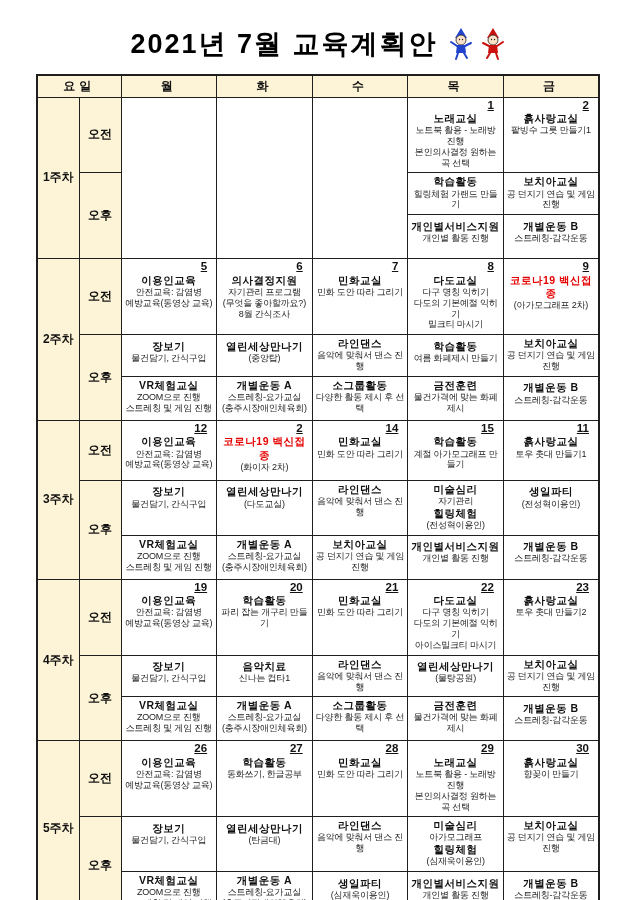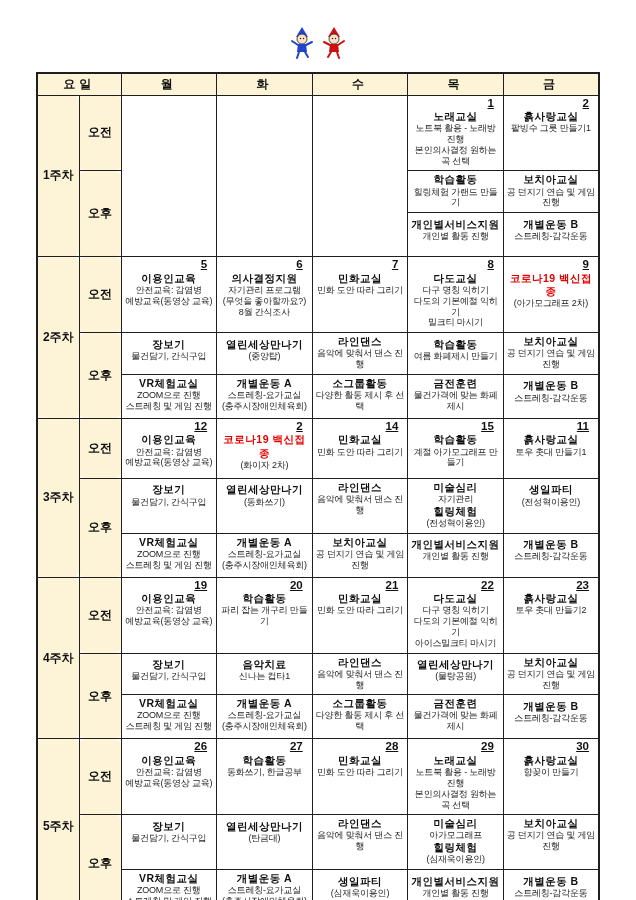--- a/index.html
+++ b/index.html
@@ -36,21 +36,21 @@
     overflow:hidden;
   }
   .calendar th{
     background:var(--header-bg);
     font-size:12px;font-weight:bold;
     height:22px;vertical-align:middle;text-align:center;
     letter-spacing:4px;
   }
   td.week-label,td.time-label{
     background:var(--header-bg);
-    font-weight:bold;font-size:12px;text-align:center;vertical-align:middle;border-radius:6px;
+    font-weight:bold;font-size:12px;text-align:center;vertical-align:middle;
   }
   tr.r-am{height:60px;}
   tr.r-pm1{height:37px;}
   tr.r-pm2{height:44px;}
   td.day-cell{background:#fff;padding:1px 2px 2px 2px;}
   .date{
     display:block;text-align:right;padding-right:7px;
     font-size:11.5px;font-weight:bold;text-decoration:underline;line-height:1.1;
   }
   .act{display:flex;flex-direction:column;align-items:center;justify-content:center;
@@ -59,20 +59,21 @@
   .act-t{font-weight:bold;font-size:10.5px;line-height:1.25;letter-spacing:.5px;}
   .act-d{font-size:9px;line-height:1.2;white-space:pre-line;color:#222;letter-spacing:-0.2px;}
   .red{color:var(--accent-red);}
 </style>
 </head>
 <body>
 
 <div class="page">
 
   <div class="title-row">
+    <div class="page-title">2021년 7월 교육계획안</div>
     <div class="mascots">
       <span>
         <svg width="26" height="34" viewBox="0 0 26 34">
           <polygon points="13,1 7,11 19,11" fill="#2244cc"></polygon>
           <circle cx="13" cy="13" r="5" fill="#fbe0c8" stroke="#222" stroke-width="0.8"></circle>
           <circle cx="11.5" cy="12.5" r="0.7" fill="#222"></circle>
             <circle cx="14.5" cy="12.5" r="0.7" fill="#222"></circle>
           <path d="M9,18 L17,18 L18,26 L8,26 Z" fill="#2244cc"></path>
           <line x1="9" y1="19" x2="3" y2="15" stroke="#2244cc" stroke-width="2" stroke-linecap="round"></line>
           <line x1="17" y1="19" x2="23" y2="16" stroke="#2244cc" stroke-width="2" stroke-linecap="round"></line>
@@ -323,21 +324,21 @@
           <td class="time-label" rowspan="2">오후</td>
           <td class="day-cell pm">
             <div class="act">
               <div class="act-t">장보기</div>
               <div class="act-d">물건담기, 간식구입</div>
             </div>
           </td>
           <td class="day-cell pm">
             <div class="act">
               <div class="act-t">열린세상만나기</div>
-              <div class="act-d">(동화쓰기)</div>
+              <div class="act-d">(다도교실)</div>
             </div>
           </td>
           <td class="day-cell pm">
             <div class="act">
               <div class="act-t">라인댄스</div>
               <div class="act-d">음악에 맞춰서 댄스 진행</div>
             </div>
           </td>
           <td class="day-cell pm">
             <div class="act">

